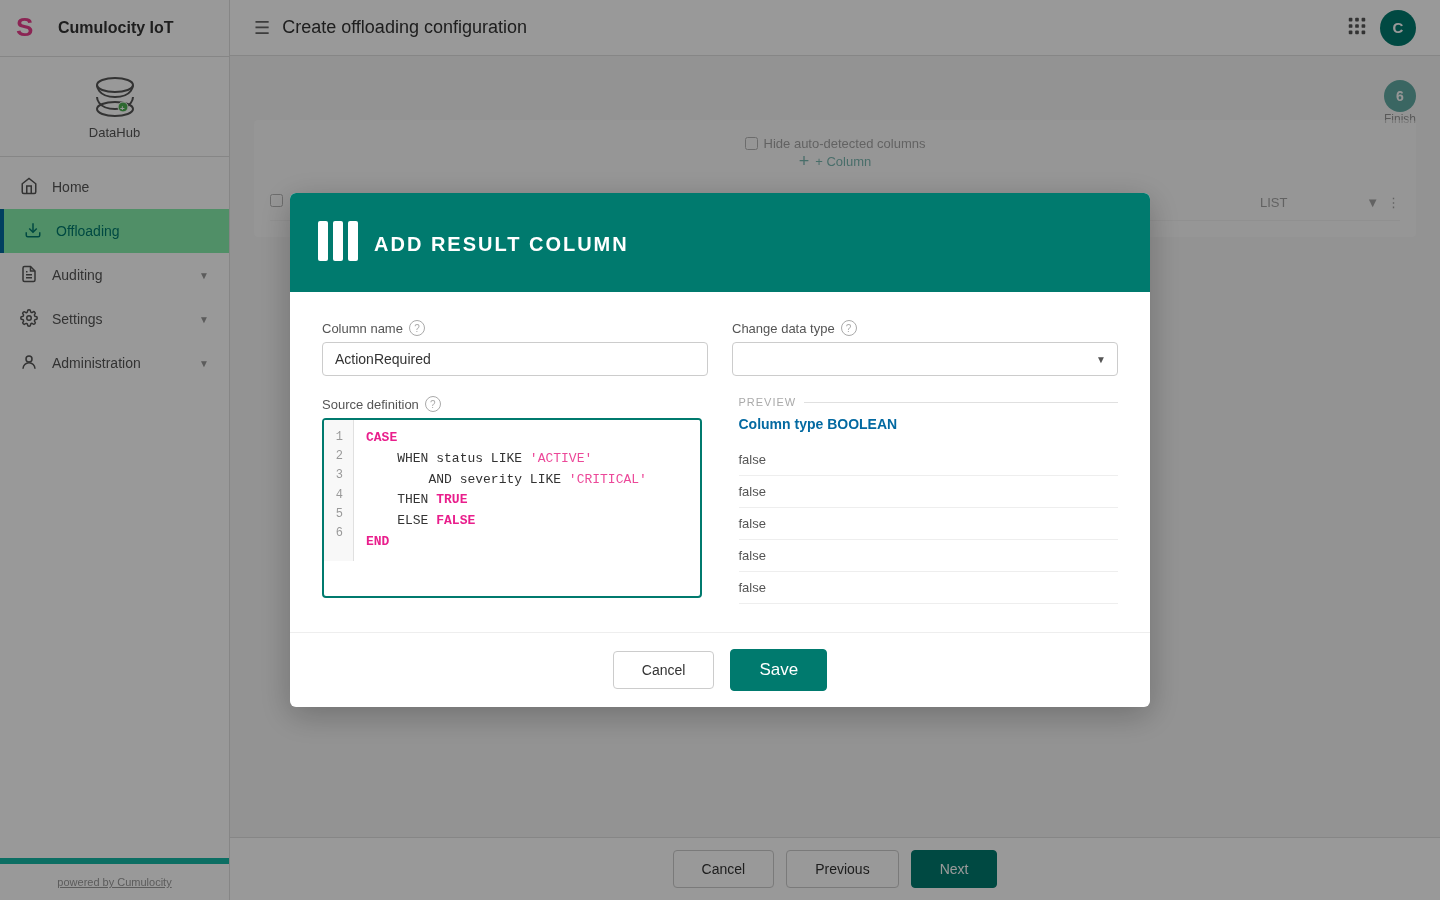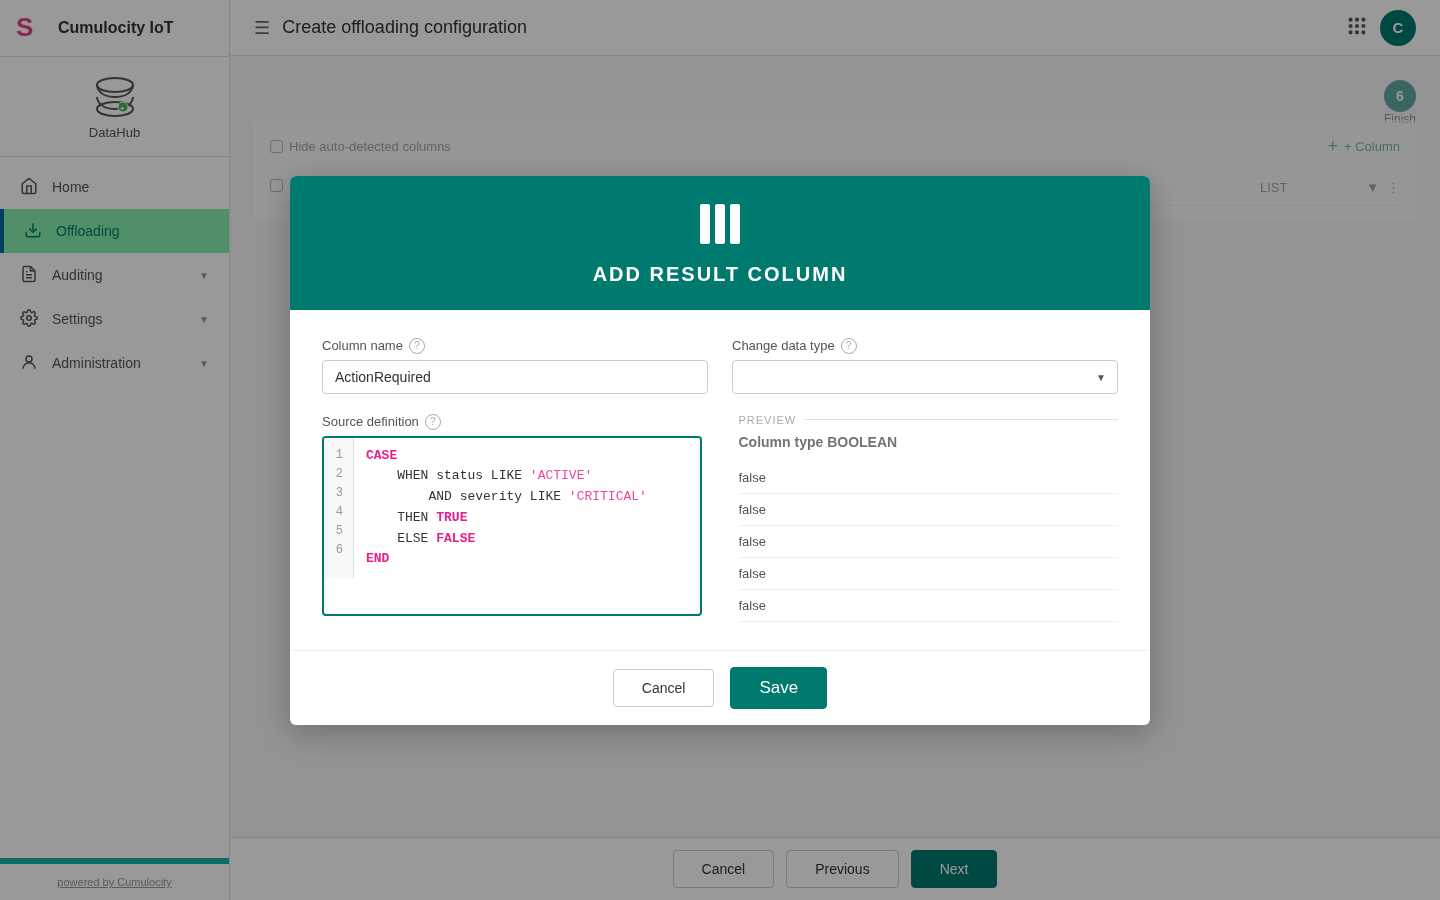--- a/index.html
+++ b/index.html
@@ -141,20 +141,21 @@
       background: #fff;
       border-radius: 4px;
       padding: 16px;
       opacity: 0.5;
     }
     .bg-toolbar {
       display: flex;
       align-items: center;
       justify-content: space-between;
       margin-bottom: 12px;
+      flex-direction: column;
     }
     .hide-auto-check { display: flex; align-items: center; gap: 6px; font-size: 13px; color: #555; }
     .add-column-btn {
       display: flex; align-items: center; gap: 6px;
       color: #007a6e; font-size: 13px; cursor: pointer;
     }
     .table-row-bg {
       display: flex;
       align-items: center;
       padding: 10px 0;
@@ -218,21 +219,21 @@
       max-height: 80vh;
       overflow: hidden;
       box-shadow: 0 8px 32px rgba(0,0,0,0.25);
       display: flex;
       flex-direction: column;
     }
     .modal-header {
       background: #007a6e;
       padding: 28px 24px 24px;
       display: flex;
-      flex-direction: column;
+      flex-direction: row;
       align-items: center;
       gap: 12px;
     }
     .modal-header-icon {
       color: white;
       font-size: 28px;
     }
     .modal-header-title {
       color: white;
       font-size: 20px;
@@ -316,21 +317,21 @@
     }
     .preview-label::after {
       content: '';
       flex: 1;
       height: 1px;
       background: #e0e0e0;
     }
     .preview-type {
       font-size: 14px;
       font-weight: 600;
-      color: #737373;
+      color: #0369a1;
       margin-bottom: 12px;
     }
     .preview-values { display: flex; flex-direction: column; gap: 0; }
     .preview-value {
       font-size: 13px;
       color: #555;
       padding: 8px 0;
       border-bottom: 1px solid #eee;
     }
 

